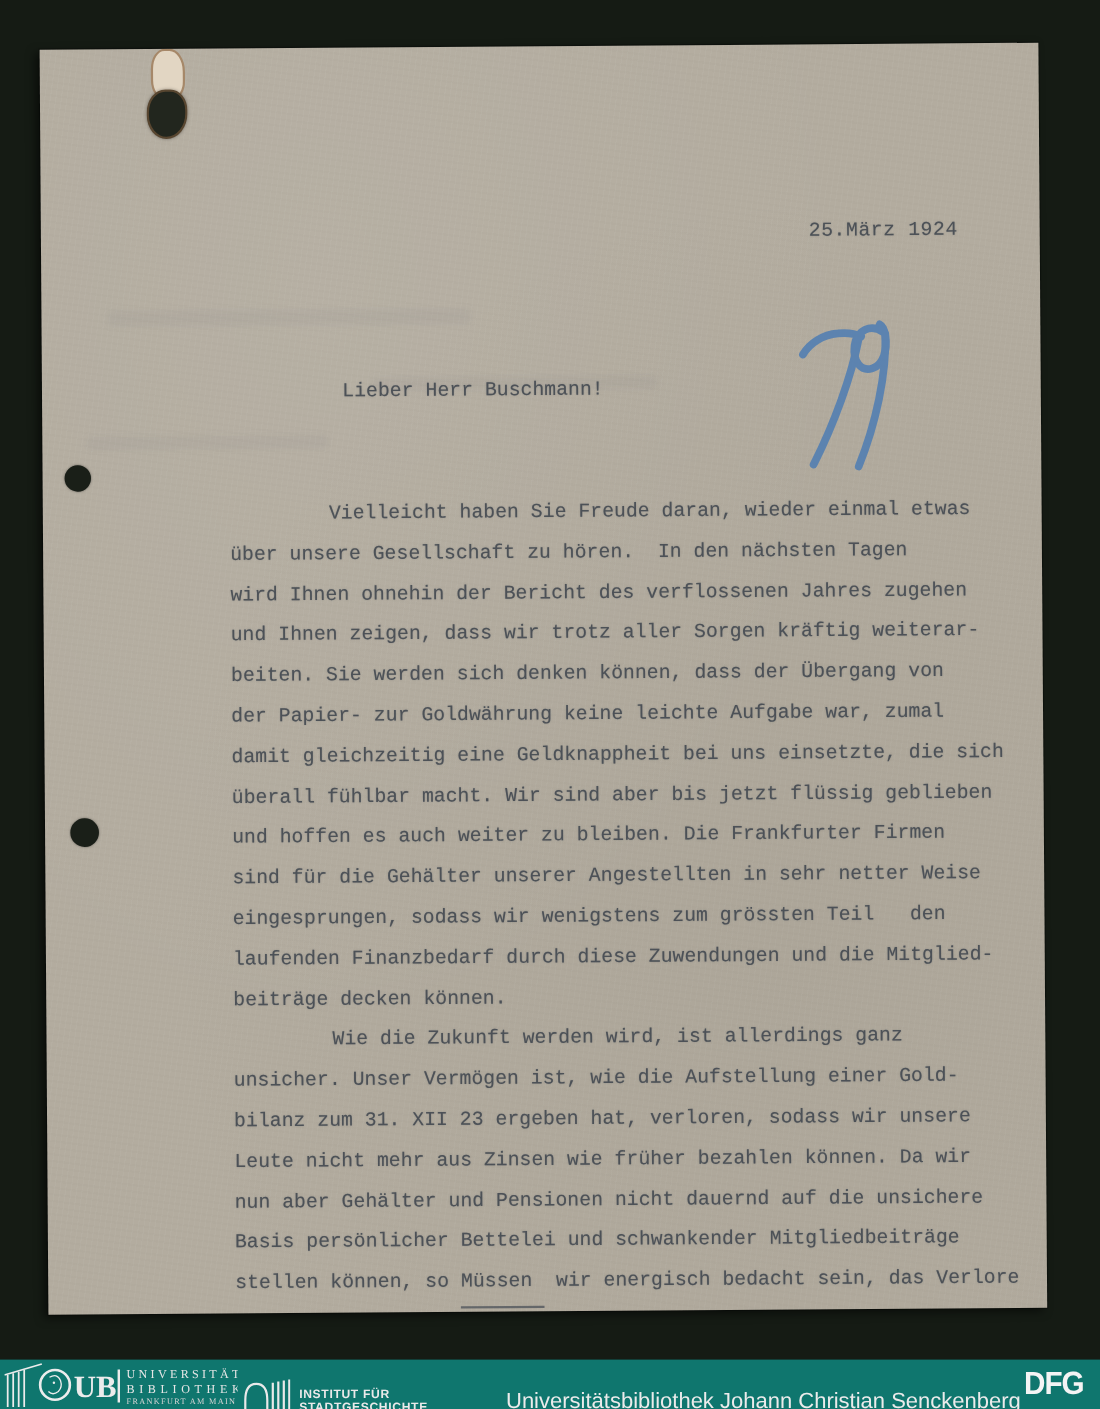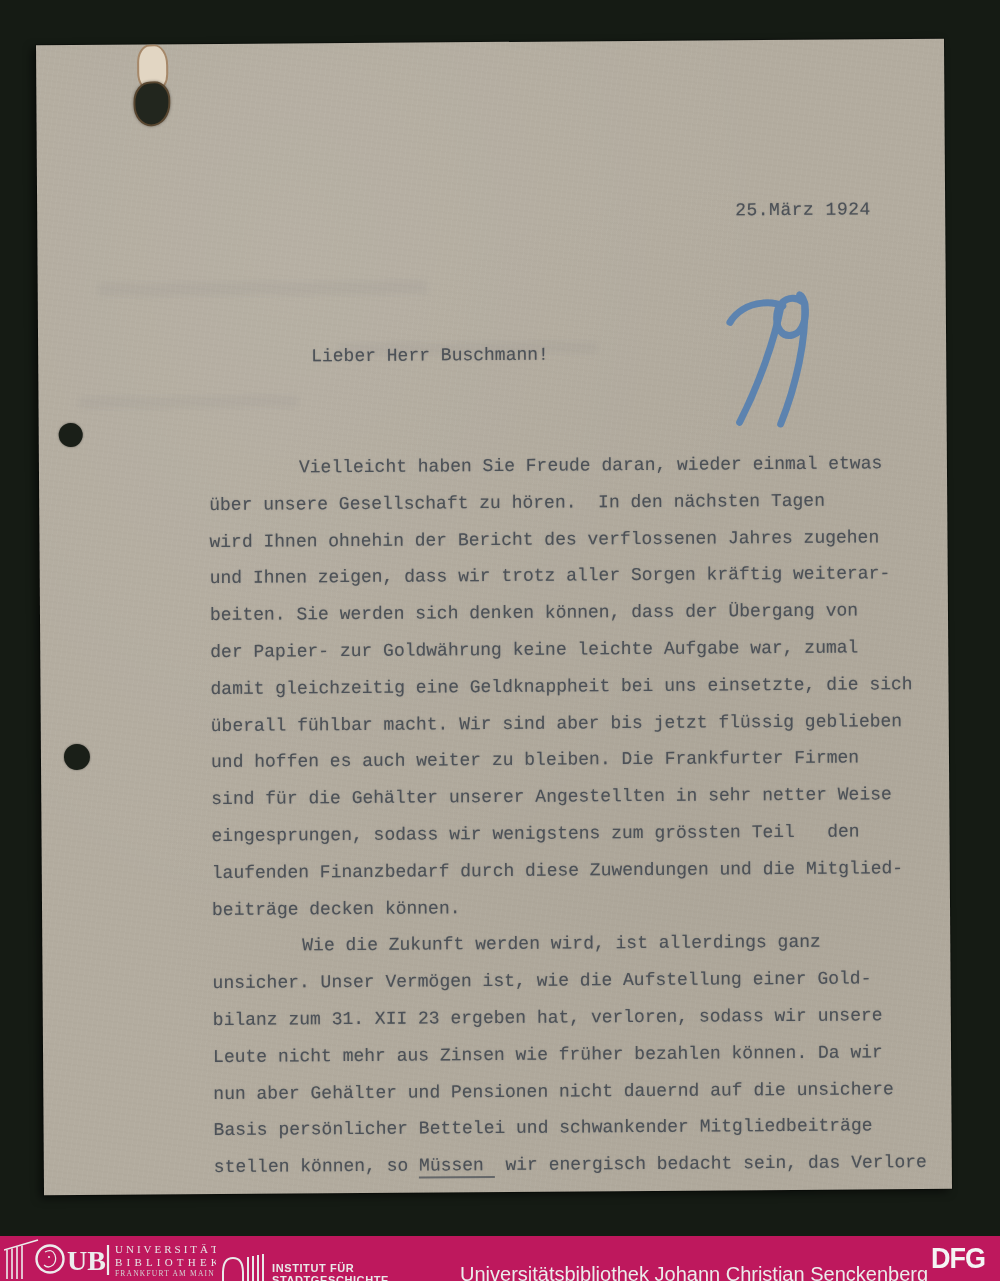--- a/index.html
+++ b/index.html
@@ -17,38 +17,38 @@
          box-shadow:-4px 3px 9px rgba(0,0,0,.55), 0 0 0 1px rgba(0,0,0,.25);
          overflow:hidden;}
   .typew{font-family:"Liberation Mono","DejaVu Sans Mono",monospace;
          color:rgba(72,77,84,.92);
          text-shadow:0 0 1.2px rgba(80,85,92,.55);}
   #date-line{position:absolute;left:698px;top:160px;font-size:18px;letter-spacing:.5px;}
   #salutation{position:absolute;left:273px;top:303px;font-size:18px;}
   #letter-body{position:absolute;left:170px;top:406px;width:762px;font-size:18px;}
   .tline{height:36.8px;line-height:36.8px;white-space:pre;}
   .tline.indent{padding-left:90px;}
-  .uline{border-bottom:2px solid rgba(75,80,88,.75);padding-bottom:1px;}
+  .uline{border-bottom:2px solid rgba(75,80,88,.75);padding-bottom:12px;}
   
   #page-num-svg{position:absolute;left:650px;top:210px;width:140px;height:180px;}
   
   #tear-light{position:absolute;left:101px;top:0px;width:27px;height:42px;
       background:#e2d6c3;border:2px solid rgba(145,110,75,.75);
       border-radius:40% 45% 35% 38%;}
   #tear-hole{position:absolute;left:97px;top:37px;width:33px;height:41px;
       background:#22261e;border:2px solid rgba(125,92,60,.6);
       border-radius:46% 42% 52% 48%;box-shadow:0 0 3px rgba(0,0,0,.4);}
   .punch{position:absolute;width:24px;height:24px;border-radius:50%;
       background:#1a1f18;box-shadow:0 0 2px rgba(0,0,0,.5);}
   #punch-1{left:20px;top:378px;}
   #punch-2{left:23px;top:699px;width:26px;height:26px;}
   .smudge{position:absolute;background:rgba(100,106,118,.07);filter:blur(3px);border-radius:4px;}
   
   #footer-bar{position:absolute;left:0;top:1236px;width:1000px;height:45px;
-      background:#be185d;}
+      background:#0f766e;}
   #ub-logo{position:absolute;left:4px;top:2px;}
   #institut-logo{position:absolute;left:220px;top:3px;display:flex;align-items:center;}
   #institut-text{margin-left:8px;color:#e9e9e9;line-height:1;}
   #institut-text .b1{font-size:11px;font-weight:bold;letter-spacing:.6px;margin-top:24px;}
   #institut-text .b2{font-size:11px;font-weight:bold;letter-spacing:.6px;margin-top:1px;}
   #institut-text .s1,#institut-text .s2{font-size:8px;letter-spacing:.5px;color:#d2d2d2;margin-top:2px;font-family:Liberation Mono, monospace;}
   #library-name{position:absolute;left:460px;top:16px;height:45px;display:flex;align-items:center;
       color:#ebebeb;font-size:20px;}
   #dfg-logo{position:absolute;left:931px;top:0;height:45px;display:flex;align-items:center;
       color:#f4f4f4;font-size:27px;font-weight:bold;letter-spacing:-1px;

